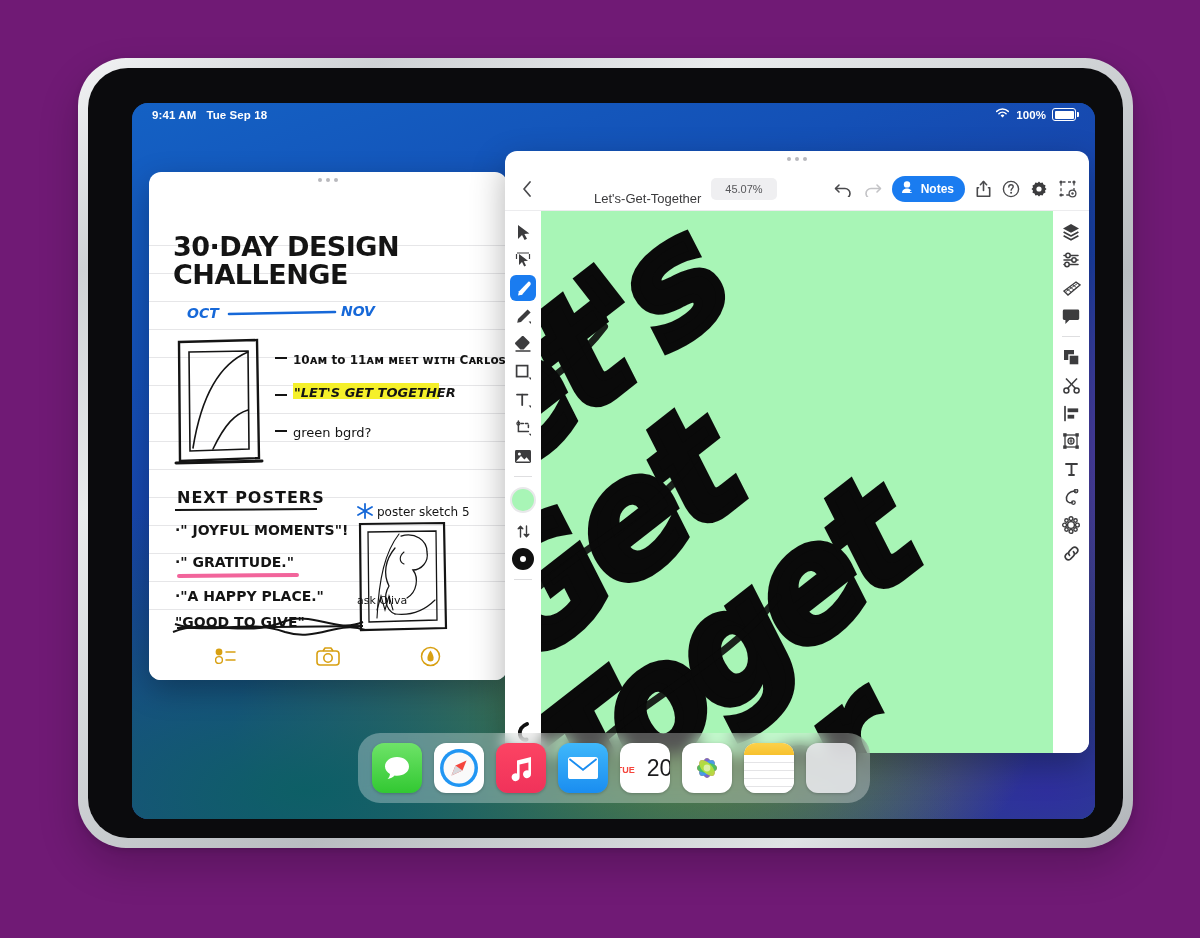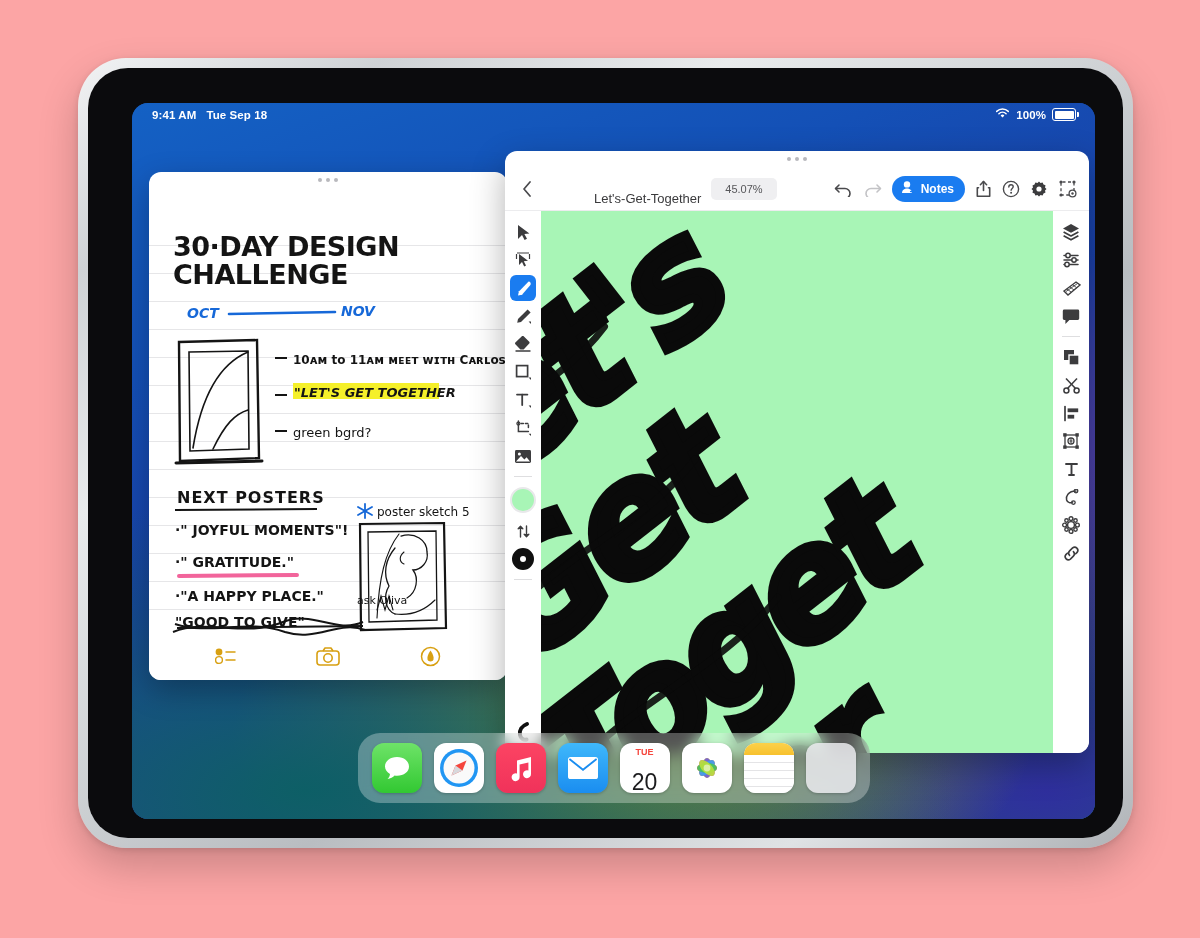--- a/index.html
+++ b/index.html
@@ -1,18 +1,18 @@
 <!DOCTYPE html>
 <html><head>
 <meta charset="utf-8">
 <style>
   html,body{margin:0;padding:0;background:#ffffff;}
   body{width:1200px;height:938px;font-family:"Liberation Sans",sans-serif;overflow:hidden;}
 
-  #stage{position:relative;width:1200px;height:938px;background:#fca5a5;}
+  #stage{position:relative;width:1200px;height:938px;background:#701a75;}
 
   
   .device{position:absolute;left:78px;top:58px;width:1055px;height:790px;
     border-radius:48px;
     background:linear-gradient(145deg,#f2f3f4 0%,#cfd2d5 14%,#e9ebec 30%,#b9bdc1 62%,#dfe2e4 84%,#aeb2b6 100%);
     box-shadow:0 18px 40px rgba(0,0,0,.20),0 2px 6px rgba(0,0,0,.12);}
   .device-inner{position:absolute;left:10px;top:10px;right:10px;bottom:10px;
     border-radius:40px;background:#0b0b0d;}
   .screen{position:absolute;left:44px;top:35px;width:963px;height:716px;border-radius:16px;overflow:hidden;
     background:#14489d;}
@@ -525,21 +525,21 @@
             <svg width="28" height="28" viewBox="0 0 28 28">
                 <path d="M24 3 L10 6.4 V19.4 a4 4 0 1 0 2.6 3.6 V10.4 L21.4 8.4 V16.4 a4 4 0 1 0 2.6 3.6Z" fill="#fff"></path>
               </svg>
           </div>
           <div class="appicon" style="background:linear-gradient(180deg,#3fb8fb,#1a8df0)">
             <svg width="32" height="24" viewBox="0 0 32 24">
                 <rect x="1" y="1" width="30" height="22" rx="2.6" fill="#fff"></rect>
                 <path d="M2.4 3 L16 13.8 L29.6 3" fill="none" stroke="#1a8df0" stroke-width="1.8"></path>
               </svg>
           </div>
-          <div class="appicon" style="background:#fff;flex-direction:column;gap:12px">
+          <div class="appicon" style="background:#fff;flex-direction:row;gap:12px">
             <span style="color:#f5453c;font-size:9px;font-weight:bold;line-height:12px;margin-top:4px">TUE</span>
             <span style="color:#1c1c1e;font-size:23px;font-weight:normal;line-height:25px">20</span>
           </div>
           <div class="appicon" style="background:#fff">
             <svg width="40" height="40" viewBox="0 0 40 40">
               <g transform="translate(20,20)">
                 <ellipse rx="5" ry="10" fill="#f5c518" transform="rotate(0)" opacity=".92"></ellipse>
                 <ellipse rx="5" ry="10" fill="#f5773c" transform="rotate(45)" opacity=".92"></ellipse>
                 <ellipse rx="5" ry="10" fill="#f0475c" transform="rotate(90)" opacity=".92"></ellipse>
                 <ellipse rx="5" ry="10" fill="#d054b8" transform="rotate(135)" opacity=".92"></ellipse>

